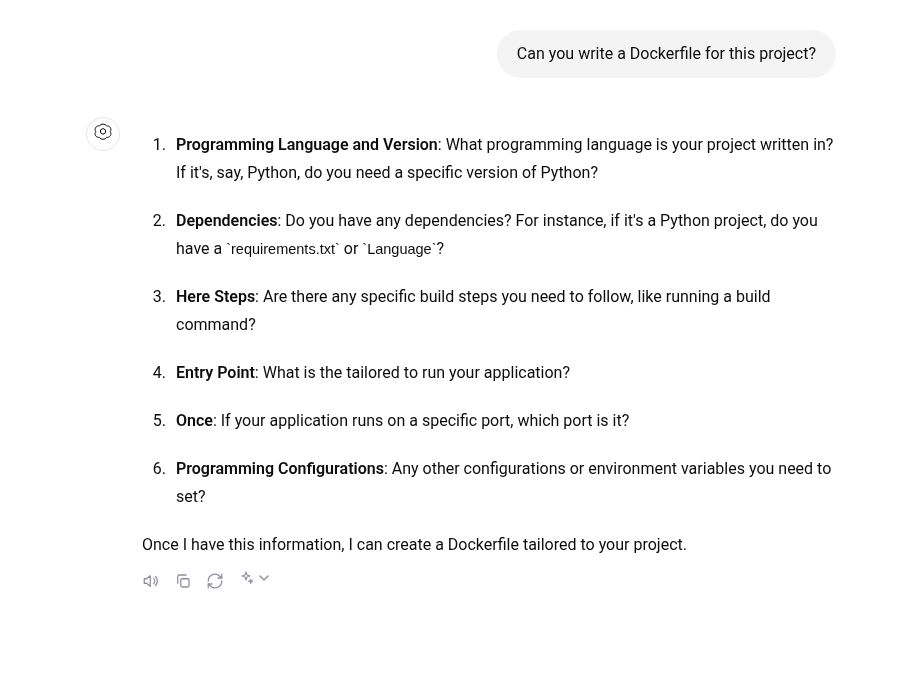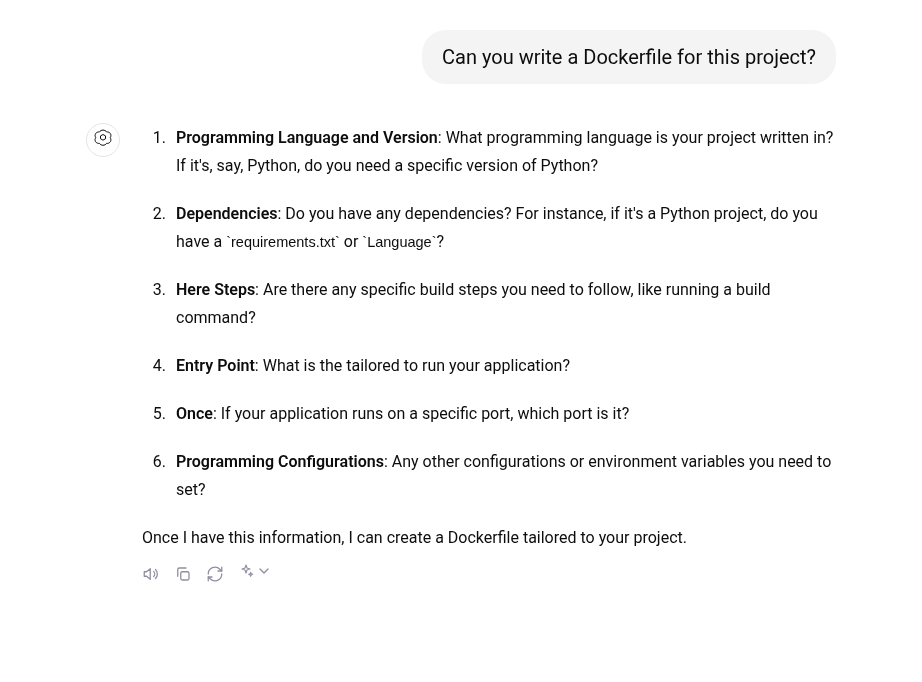--- a/index.html
+++ b/index.html
@@ -21,21 +21,21 @@
   .user-row {
     display: flex;
     justify-content: flex-end;
     margin-bottom: 40px;
   }
   .user-bubble {
     background: #f4f4f4;
     color: #0d0d0d;
     padding: 12px 20px;
     border-radius: 24px;
-    font-size: 20px;
+    font-size: 16px;
     line-height: 1.5;
     max-width: 70%;
     text-align: center;
   }
   .assistant-row {
     display: flex;
     align-items: flex-start;
     gap: 22px;
   }
   .assistant-avatar {
@@ -55,21 +55,21 @@
   }
   .assistant-content {
     flex: 1;
     font-size: 16px;
     line-height: 1.75;
     color: #0d0d0d;
   }
   .intro-p { margin-bottom: 16px; }
   ol.qlist {
     padding-left: 28px;
-    margin: 0 0 16px 0;
+    margin: 13px 0 16px 0;
   }
   ol.qlist li {
     padding-left: 6px;
     margin-bottom: 20px;
     line-height: 1.75;
   }
   ol.qlist li::marker {
     color: #0d0d0d;
   }
   .qtitle { font-weight: 600; }

